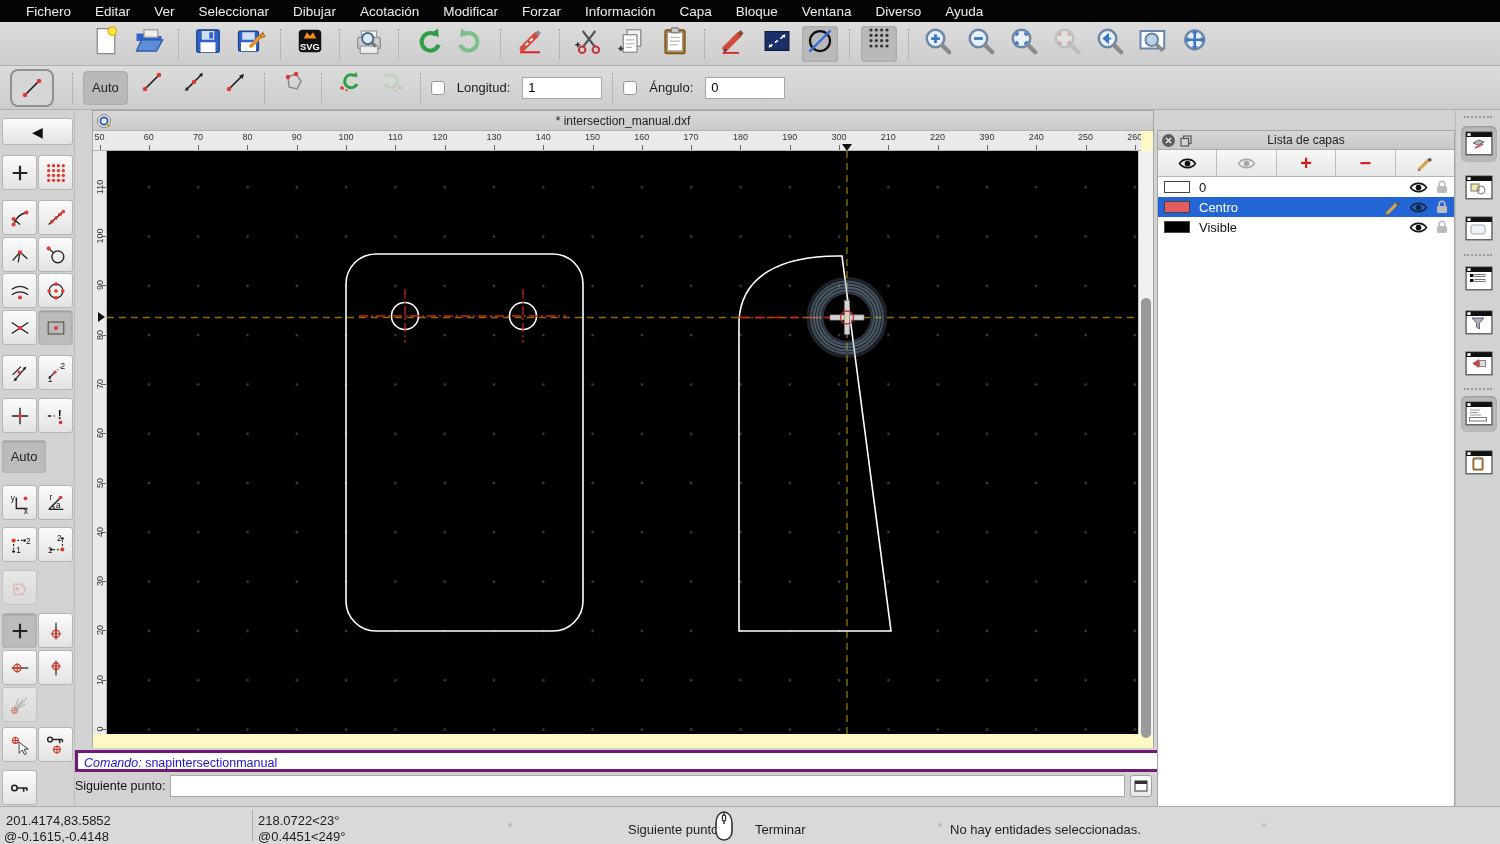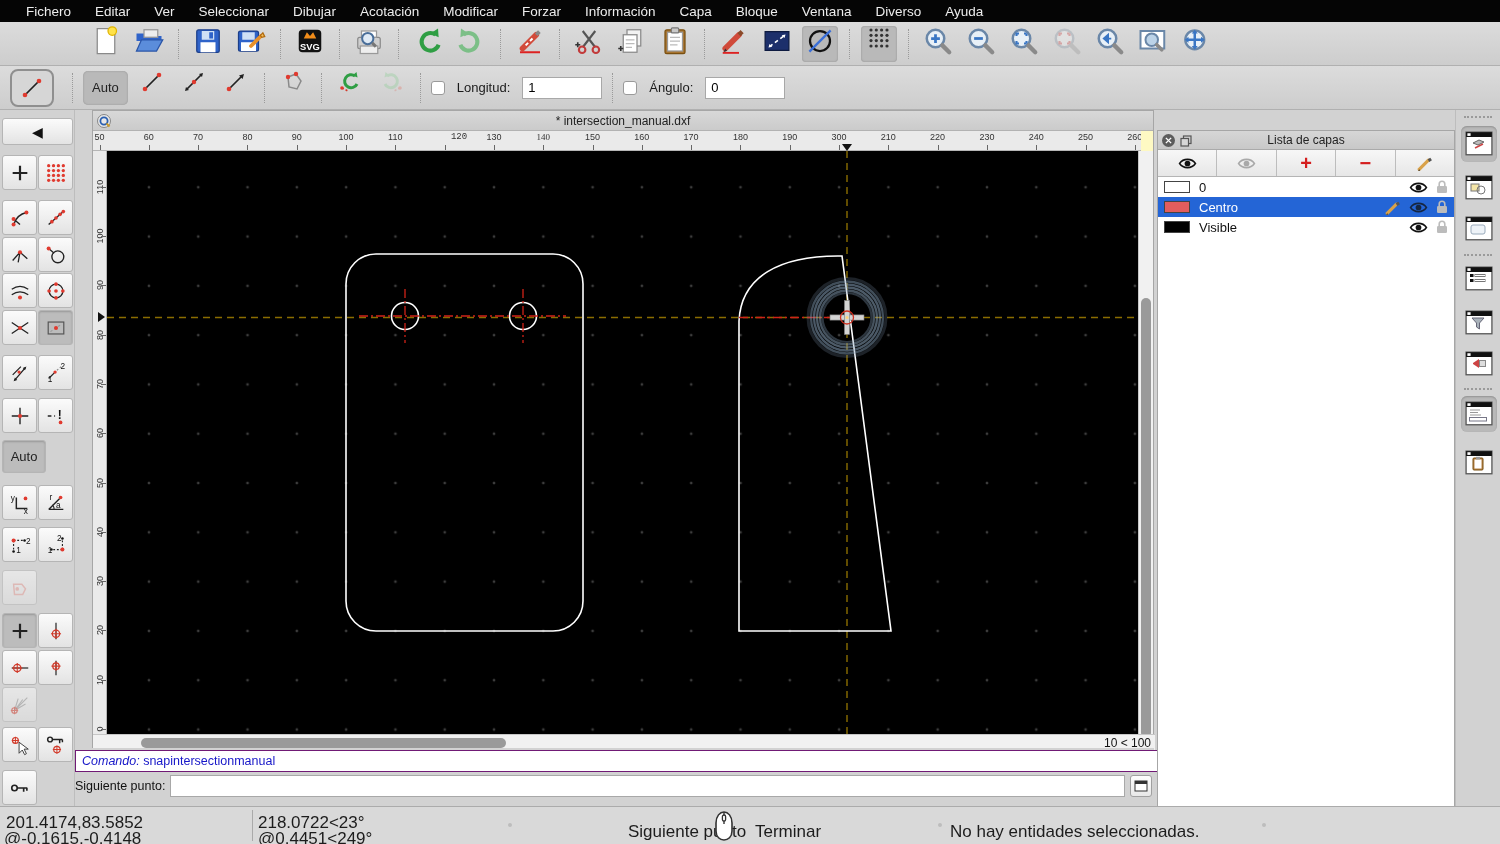--- a/index.html
+++ b/index.html
@@ -54,21 +54,21 @@
   #canvas{position:absolute;left:14px;top:40px;width:1033px;height:583px;background:#000;
     background-image:radial-gradient(circle,#3d3d3d 1.1px,transparent 1.7px);
     background-size:49.3px 49.3px;background-position:17.3px 11.6px;overflow:hidden;}
   #vscroll{position:absolute;right:0;top:40px;width:15px;height:583px;background:#f1f1f1;border-left:1px solid #c6c6c6;}
   #vthumb{position:absolute;left:2px;top:147px;width:10px;height:440px;background:#9a9a9a;border-radius:6px;}
   #hscrollrow{position:absolute;left:0;top:623px;width:1062px;height:17px;background:#f1f1f1;border-top:1px solid #c6c6c6;}
   #hthumb{position:absolute;left:48px;top:3px;width:365px;height:10px;background:#9a9a9a;border-radius:6px;}
   #gridstatus{position:absolute;right:4px;top:1px;font-size:12px;color:#111;}
   
   #cmddock{position:absolute;left:75px;top:748px;width:1079px;height:58px;background:#d2d2d2;}
-  #cmdhist{position:absolute;left:0;top:2px;width:1303px;height:22px;background:#fff;border:1px solid #701a75;
+  #cmdhist{position:absolute;left:0;top:2px;width:1303px;height:22px;background:#fff;border:3px solid #701a75;
     font-size:12.5px;color:#1717c8;line-height:20px;padding-left:6px;}
   #cmdhist .pfx{font-style:italic;}
   #promptrow{position:absolute;left:0;top:24px;width:1079px;height:28px;display:flex;align-items:center;}
   #promptlbl{font-size:12.5px;color:#111;padding:0 5px 0 0;white-space:nowrap;}
   #promptinput{flex:1;height:22px;border:1px solid #a8a8a8;background:#fff;font-size:13px;padding:0 4px;
     font-family:"Liberation Sans",sans-serif;}
   #histbtn{width:22px;height:22px;margin:0 2px 0 5px;background:linear-gradient(#fdfdfd,#e8e8e8);
     border:1px solid #a0a0a0;border-radius:3px;display:flex;align-items:center;justify-content:center;}
   
   #lpanel{position:absolute;left:1157px;top:110px;width:298px;height:696px;background:#fff;border:1px solid #a6a6a6;margin-top:20px;}
@@ -88,21 +88,21 @@
   .swatch{width:26px;height:12px;border:1px solid #444;margin-right:9px;flex:0 0 auto;}
   .lname{flex:1;}
   .lrow svg{flex:0 0 auto;}
   
   #rstrip{position:absolute;left:1455px;top:110px;width:45px;height:696px;background:#d2d2d2;border-left:1px solid #bdbdbd;}
   .dockbtn{position:absolute;left:5px;width:36px;height:36px;border-radius:6px;display:flex;align-items:center;justify-content:center;}
   .dockbtn.on{background:#b9b9b9;box-shadow:inset 0 1px 2px #909090;}
   .hdots{position:absolute;left:8px;width:28px;border-top:2px dotted #9a9a9a;}
   
   #statusbar{position:absolute;left:0;top:806px;width:1500px;height:38px;background:#d9d9d9;border-top:1px solid #ababab;
-    font-size:17px;color:#1c1c1c;}
+    font-size:13px;color:#1c1c1c;}
   #statusbar .s1{position:absolute;}
   .sdot{position:absolute;width:4px;height:4px;border-radius:50%;background:#bdbdbd;}
   .sdiv{position:absolute;top:3px;width:1px;height:31px;background:#aaa;}
 </style>
 </head>
 <body>
 
 <svg width="0" height="0" style="position:absolute" aria-hidden="true">
 <defs>
 <symbol id="s-plus" viewBox="0 0 24 24">
@@ -800,43 +800,43 @@
       <span class="rlbl" style="left: 105.1px;">70</span>
       <i class="rtick" style="left: 105.1px;"></i>
       <span class="rlbl" style="left: 154.4px;">80</span>
       <i class="rtick" style="left: 154.4px;"></i>
       <span class="rlbl" style="left: 203.7px;">90</span>
       <i class="rtick" style="left: 203.7px;"></i>
       <span class="rlbl" style="left: 253px;">100</span>
       <i class="rtick" style="left: 253px;"></i>
       <span class="rlbl" style="left: 302.3px;">110</span>
       <i class="rtick" style="left: 302.3px;"></i>
-      <span class="rlbl" style="left: 366px; font-family: Liberation Mono, monospace;">120</span>
+      <span class="rlbl" style="left: 347px;">120</span>
       <i class="rtick" style="left: 351.6px;"></i>
       <span class="rlbl" style="left: 400.9px;">130</span>
       <i class="rtick" style="left: 400.9px;"></i>
-      <span class="rlbl" style="left: 450.2px; font-family: Liberation Serif, serif;">140</span>
+      <span class="rlbl" style="left: 450.2px;">140</span>
       <i class="rtick" style="left: 450.2px;"></i>
       <span class="rlbl" style="left: 499.5px; text-align: center;">150</span>
       <i class="rtick" style="left: 499.5px;"></i>
       <span class="rlbl" style="left: 548.8px;">160</span>
       <i class="rtick" style="left: 548.8px;"></i>
       <span class="rlbl" style="left: 598.1px;">170</span>
       <i class="rtick" style="left: 598.1px;"></i>
       <span class="rlbl" style="left: 647.4px;">180</span>
       <i class="rtick" style="left: 647.4px;"></i>
       <span class="rlbl" style="left: 696.7px;">190</span>
       <i class="rtick" style="left: 696.7px;"></i>
       <span class="rlbl" style="left: 746px;">300</span>
       <i class="rtick" style="left: 746px;"></i>
       <span class="rlbl" style="left: 795.3px;">210</span>
       <i class="rtick" style="left: 795.3px;"></i>
       <span class="rlbl" style="left: 844.6px;">220</span>
       <i class="rtick" style="left: 844.6px;"></i>
-      <span class="rlbl" style="left: 893.9px;">230</span>
+      <span class="rlbl" style="left: 893.9px;">390</span>
       <i class="rtick" style="left: 893.9px;"></i>
       <span class="rlbl" style="left: 943.2px;">240</span>
       <i class="rtick" style="left: 943.2px;"></i>
       <span class="rlbl" style="left: 992.5px;">250</span>
       <i class="rtick" style="left: 992.5px;"></i>
       <span class="rlbl" style="left: 1041.8px;">260</span>
       <i class="rtick" style="left: 1041.8px;"></i>
     </div>
   <div id="hmarker"></div>
   <div id="vruler">
@@ -903,24 +903,20 @@
         <rect x="737.4" y="149.5" width="5.2" height="34" fill="#d4d4d4" stroke="#7a7a7a" stroke-width="0.6"></rect>
         <circle cx="740" cy="166.5" r="6.5" fill="none" stroke="#d03020" stroke-width="1.3"></circle>
         <circle cx="740" cy="166.5" r="1.5" fill="#ffd27a"></circle>
       </g>
     </svg>
   </div>
 
   <div id="vscroll">
       <div id="vthumb"></div>
     </div>
-  <div id="hscrollrow">
-    <div id="hthumb"></div>
-    <span id="gridstatus">10 &lt; 100</span>
-  </div>
 </div>
 
 <div id="cmddock">
   <div id="cmdhist">
     <span class="pfx">Comando:</span>
     <span> </span>
     <span>snapintersectionmanual</span>
   </div>
   <div id="promptrow">
     <span id="promptlbl">Siguiente punto:</span>

